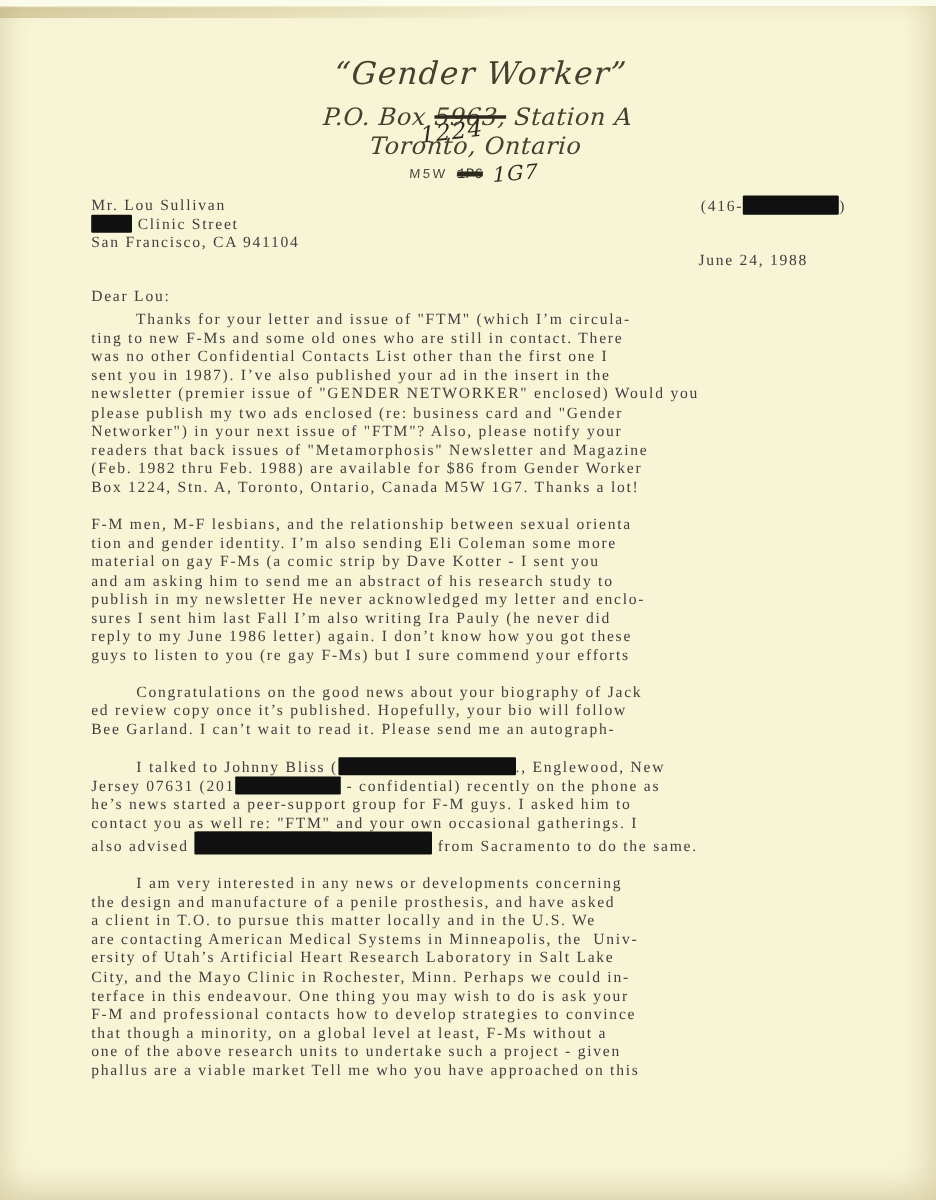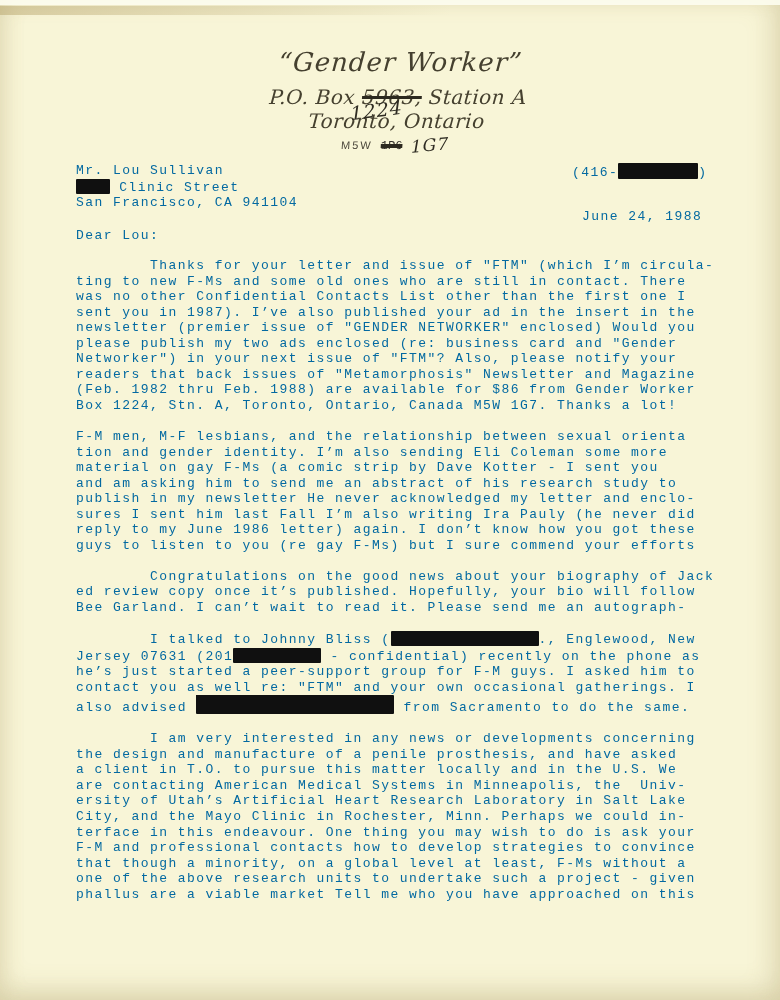--- a/index.html
+++ b/index.html
@@ -27,26 +27,26 @@
   .struck{text-decoration:line-through;text-decoration-thickness:3px;text-decoration-color:#2c291f;}
   .hand{font-family:"DejaVu Serif",serif;font-style:italic;color:#2e2b22;}
   .hand-1224{position:absolute;left:163px;top:53px;font-size:19px;transform:rotate(-7deg);letter-spacing:1px;}
   .lh-postal{margin-top:2px;font-style:normal;}
   .postal-prefix{font-family:"Liberation Sans",sans-serif;font-size:11px;letter-spacing:2px;color:#4a463a;vertical-align:2px;}
   .postal-struck{font-family:"Liberation Mono",monospace;font-size:12px;color:#33302a;
     text-decoration:line-through;text-decoration-thickness:4px;text-decoration-color:#2c291f;margin:0 3px;vertical-align:2px;}
   .postal-hand{font-size:17px;font-style:italic;display:inline-block;transform:rotate(-5deg);letter-spacing:1px;}
 
   
-  .tline{white-space:pre;font-family:Liberation Mono, monospace;
-    font-size:13px;line-height:15.55px;letter-spacing:1.45px;color:#0369a1;}
+  .tline{white-space:pre;font-family:Liberation Serif, serif;
+    font-size:13px;line-height:15.55px;letter-spacing:1.45px;color:#404040;}
   .recipient{position:absolute;left:76px;top:163px;}
-  .phone{position:absolute;left:572px;top:163px;text-align:right;}
+  .phone{position:absolute;left:584px;top:163px;text-align:right;}
   .date{position:absolute;left:582px;top:209px;}
-  .salutation{position:absolute;left:76px;top:228px;}
+  .salutation{position:absolute;left:76px;top:239px;}
   .letter-body{position:absolute;left:76px;top:258px;width:660px;}
   .para{margin:0 0 15.5px 0;}
 
   .redact{display:inline-block;background:#101010;height:15px;vertical-align:-3px;border-radius:1px;}
   .redact-street{width:34px;}
   .redact-phone{width:80px;height:16px;}
   .uline{border-bottom:3px solid #161616;}
 </style>
 </head>
 <body>
@@ -97,21 +97,21 @@
         <div class="tline"><span>guys to listen to you (re gay F-Ms) but I sure commend your efforts</span></div>
       </div>
       <div class="para">
         <div class="tline"><span>        Congratulations on the good news about your biography of Jack</span></div>
         <div class="tline"><span>ed review copy once it’s published. Hopefully, your bio will follow</span></div>
         <div class="tline"><span>Bee Garland. I can’t wait to read it. Please send me an autograph-</span></div>
       </div>
       <div class="para">
         <div class="tline"><span>        I talked to Johnny Bliss (</span><span class="redact" style="width: 148px;"></span><span>., Englewood, New</span></div>
         <div class="tline"><span>Jersey 07631 (201</span><span class="redact" style="width: 88px;"></span><span> - confidential) recently on the phone as</span></div>
-        <div class="tline"><span>he’s just started a peer-support group for F-M guys. I asked him to</span></div>
+        <div class="tline"><span>he’s news started a peer-support group for F-M guys. I asked him to</span></div>
         <div class="tline"><span>contact you a</span><span class="uline">s well re: "FTM"</span><span> and your own occasional gatherings. I</span></div>
         <div class="tline"><span>also advised </span><span class="redact" style="width: 198px; height: 19px;"></span><span> from Sacramento to do the same.</span></div>
       </div>
       <div class="para">
         <div class="tline"><span>        I am very interested in any news or developments concerning</span></div>
         <div class="tline"><span>the design and manufacture of a penile prosthesis, and have asked</span></div>
         <div class="tline"><span>a client in T.O. to pursue this matter locally and in the U.S. We</span></div>
         <div class="tline"><span>are contacting American Medical Systems in Minneapolis, the  Univ-</span></div>
         <div class="tline"><span>ersity of Utah’s Artificial Heart Research Laboratory in Salt Lake</span></div>
         <div class="tline"><span>City, and the Mayo Clinic in Rochester, Minn. Perhaps we could in-</span></div>

